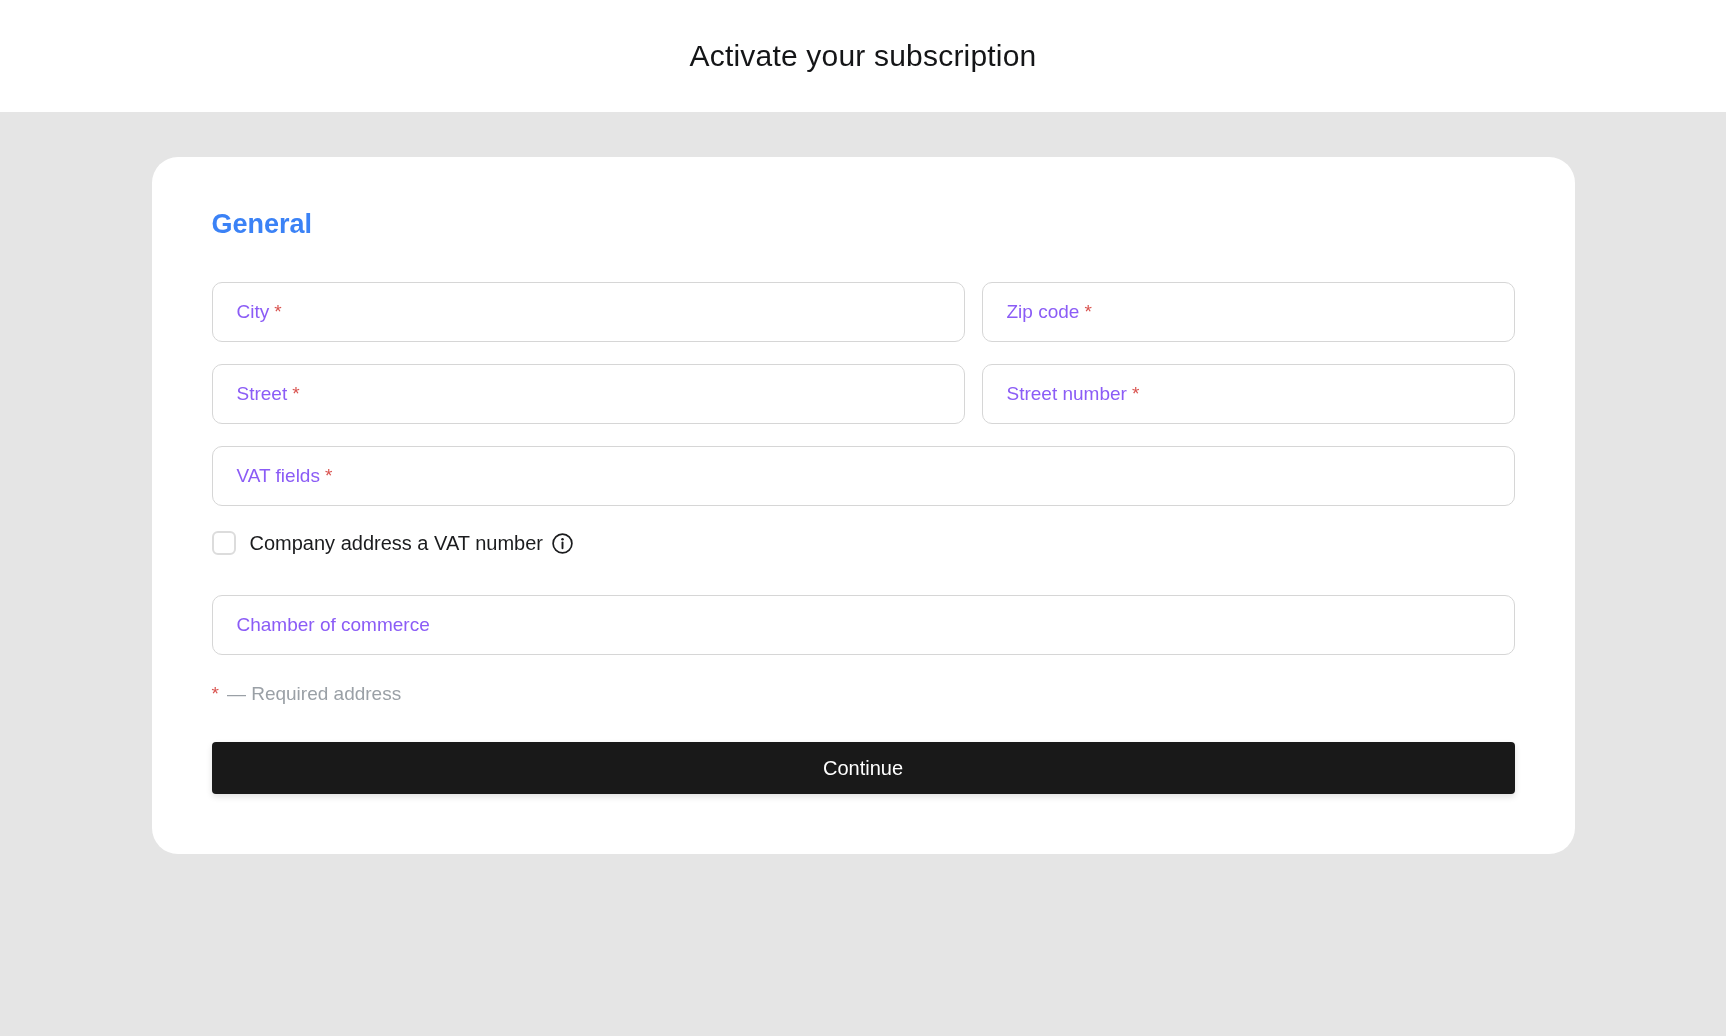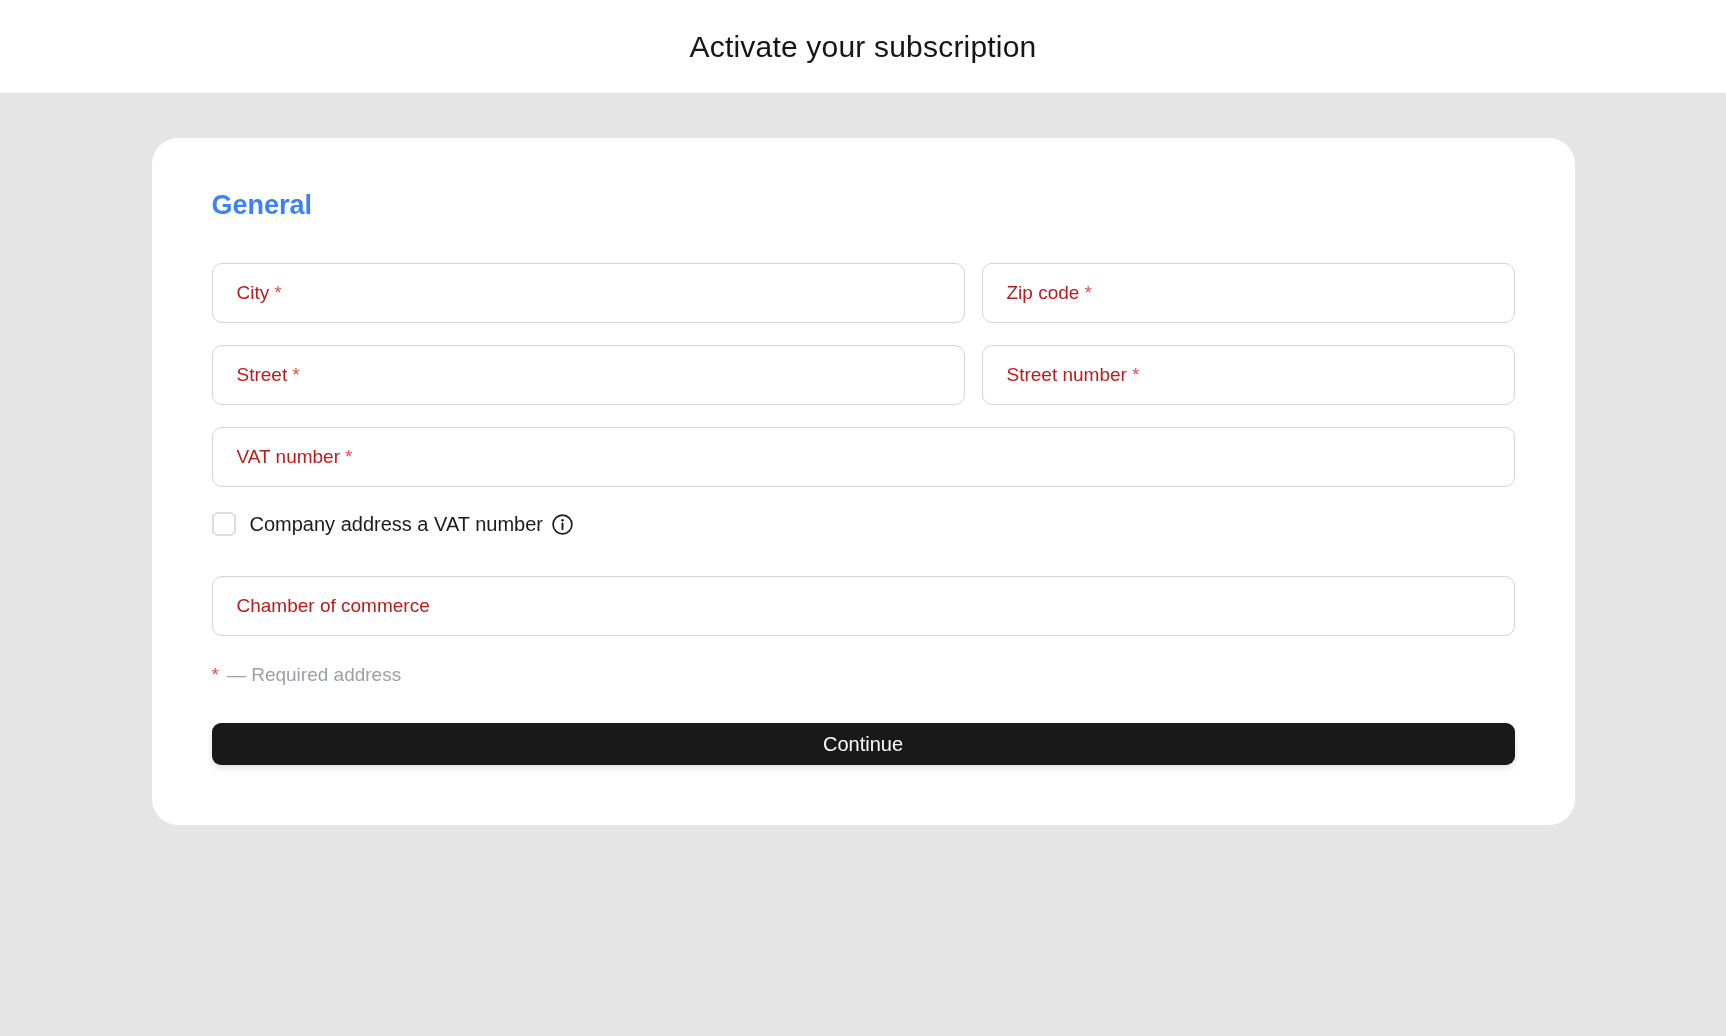--- a/index.html
+++ b/index.html
@@ -5,21 +5,21 @@
   * { margin: 0; padding: 0; box-sizing: border-box; }
   html, body {
     width: 1726px;
     height: 1036px;
     overflow: hidden;
     font-family: "Liberation Sans", "DejaVu Sans", sans-serif;
     background: #e5e5e5;
   }
   .page-header {
     width: 100%;
-    height: 93px;
+    height: 112px;
     background: #ffffff;
     display: flex;
     align-items: center;
     justify-content: center;
   }
   .page-title {
     font-size: 30px;
     font-weight: 500;
     color: #141517;
     letter-spacing: 0.2px;
@@ -57,21 +57,21 @@
     display: flex;
     align-items: center;
     padding: 0 24px;
     cursor: text;
   }
   .field.wide { flex: 0 0 753px; }
   .field.narrow { flex: 1; }
   .field.full { width: 100%; }
   .ph {
     font-size: 19px;
-    color: #b91c1c;
+    color: #8b5cf6;
   }
   .req {
     font-size: 19px;
     color: #d9534f;
     margin-left: 5px;
   }
   .row-gap-lg { margin-top: 26px; margin-bottom: 27px; }
   .vat-row { margin-bottom: 25px; }
   .checkbox-row {
     display: flex;
@@ -106,24 +106,24 @@
     display: flex;
     align-items: center;
   }
   .required-note .star {
     color: #d9534f;
     margin-right: 8px;
   }
   .continue-button {
     margin-top: 37px;
     width: 100%;
-    height: 42px;
+    height: 52px;
     background: #191919;
     border: none;
-    border-radius: 9px;
+    border-radius: 4px;
     color: #ffffff;
     font-family: "Liberation Sans", "DejaVu Sans", sans-serif;
     font-size: 20px;
     font-weight: 500;
     cursor: pointer;
     box-shadow: 0 3px 6px rgba(0,0,0,0.12);
   }
 </style>
 </head>
 <body>
@@ -154,21 +154,21 @@
         <span class="req">*</span>
       </div>
       <div class="field narrow" role="textbox">
         <span class="ph">Street number</span>
         <span class="req">*</span>
       </div>
     </div>
 
 
     <div class="field full vat-row" role="textbox">
-      <span class="ph">VAT number</span>
+      <span class="ph">VAT fields</span>
       <span class="req">*</span>
     </div>
 
     <div class="checkbox-row">
       <div class="checkbox" role="checkbox" aria-checked="false"></div>
       <span class="checkbox-label">Company address a VAT number</span>
       <span class="info-icon">
         <svg width="21" height="21" viewBox="0 0 21 21" fill="none">
           <circle cx="10.5" cy="10.5" r="9.4" stroke="#1b1c1e" stroke-width="1.7"></circle>
           <circle cx="10.5" cy="6.3" r="1.25" fill="#1b1c1e"></circle>

